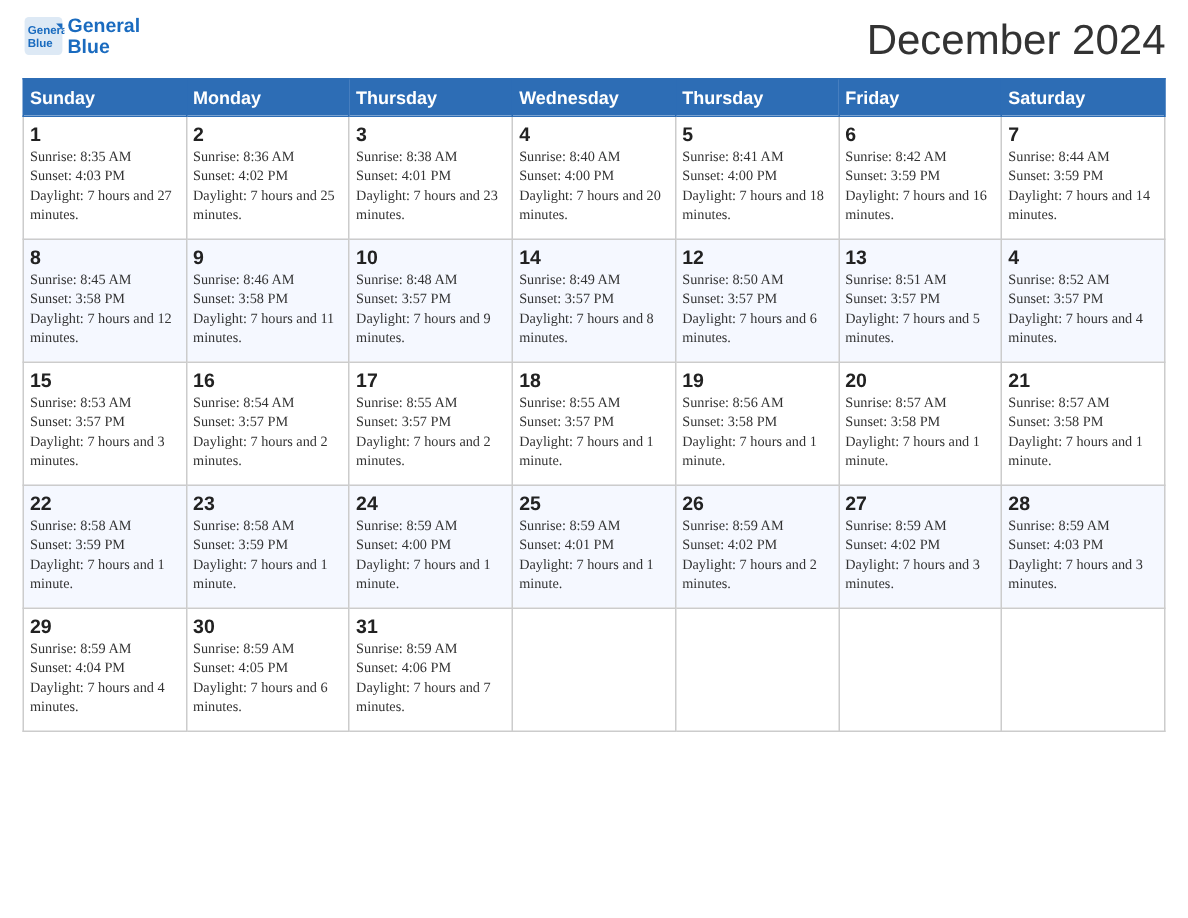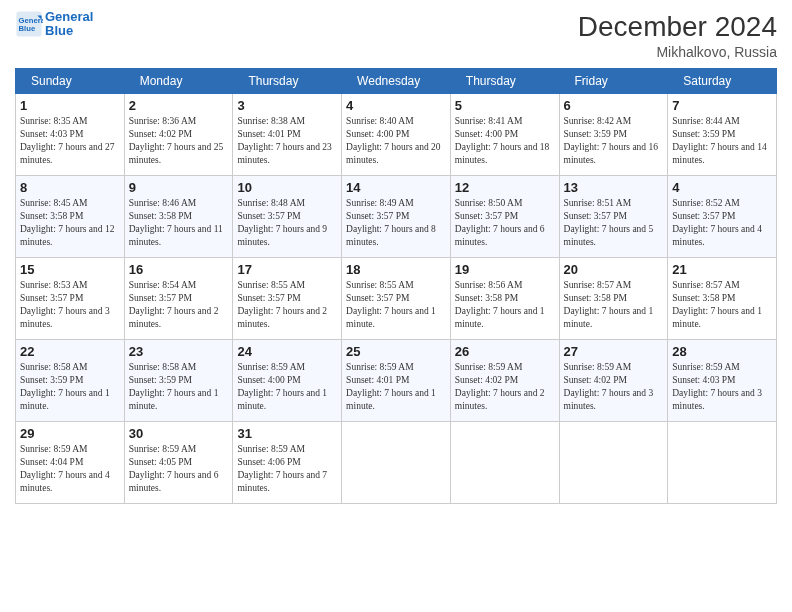--- a/index.html
+++ b/index.html
@@ -55,22 +55,22 @@
     }
     .calendar-table {
       width: 100%;
       border-collapse: collapse;
       table-layout: fixed;
     }
     .calendar-table th {
       background-color: #2d6db5;
       color: #fff;
       font-size: 12px;
-      font-weight: normal;
-      padding: 5px 15px;
+      font-weight: bold;
+      padding: 5px 4px;
       text-align: left;
       border: 1px solid #2d6db5;
     }
     .calendar-table td {
       border: 1px solid #ccc;
       vertical-align: top;
       padding: 4px 4px 3px 4px;
       height: 82px;
       background: #fff;
     }
@@ -111,21 +111,20 @@
         <polygon points="32,8 38,14 38,8" fill="#1a6bbf"></polygon>
       </svg>
       <div>
         <div class="logo-text">
           <span>General</span><br><span>Blue</span>
         </div>
       </div>
     </div>
     <div class="title-block">
       <div class="month-title">December 2024</div>
-      <div class="subtitle">Mikhalkovo, Russia</div>
     </div>
   </div>
 
   <table class="calendar-table">
     <thead>
       <tr>
       <th>Sunday</th>
           <th>Monday</th>
           <th>Thursday</th>
           <th>Wednesday</th>

